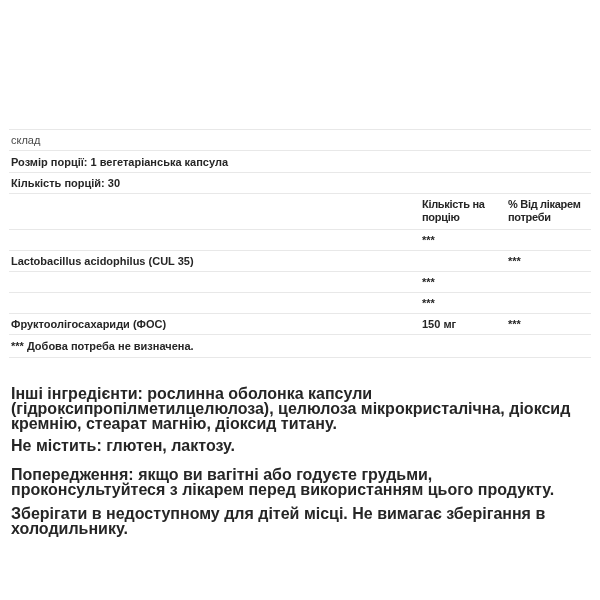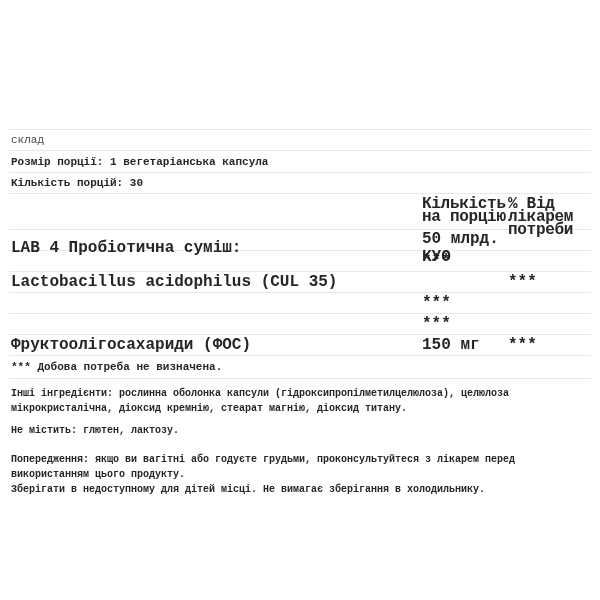--- a/index.html
+++ b/index.html
@@ -3,21 +3,21 @@
 <meta charset="utf-8">
 <style>
   * { margin: 0; padding: 0; box-sizing: border-box; }
   html, body { background: #ffffff; }
   body {
     width: 600px; height: 600px;
     font-family: "Liberation Sans", sans-serif;
     color: #262626;
     overflow: hidden;
   }
-  .page { width: 600px; height: 600px; background: #ffffff; position: relative; font-family: Liberation Mono, monospace; }
+  .page { width: 600px; height: 600px; background: #ffffff; position: relative; }
   .sheet {
     margin: 0 9px;
     padding-top: 0;
     border-top: 1px solid #e8e8e8;
     position: absolute;
     top: 129px; left: 0; right: 0;
     margin-left: 9px; margin-right: 9px;
   }
   .row {
     border-bottom: 1px solid #e8e8e8;
@@ -28,71 +28,66 @@
     color: #262626;
     padding-left: 2px;
   }
   .section-row { height: 21px; font-weight: 400; color: #4a4a4a; }
   .info-row-1 { height: 22px; }
   .info-row-2 { height: 21px; }
   .grid-row {
     border-bottom: 1px solid #e8e8e8;
     display: grid;
     grid-template-columns: 413px 86px 83px;
-    font-size: 16px;
+    font-size: 11px;
     font-weight: 700;
     color: #262626;
     align-items: center;
   }
   .grid-row .c1 { padding-left: 2px; }
   .header-row { height: 36px; align-items: start; }
   .header-row .c2, .header-row .c3 {
     padding-top: 4px;
     line-height: 13px;
     letter-spacing: -0.3px;
   }
   .data-row { height: 21px; }
   .footnote-row { height: 23px; }
   .notes {
     position: absolute;
     top: 378px; left: 9px; right: 9px;
-    font-size: 10px;
+    font-size: 16px;
     font-weight: 700;
     color: #262626;
   }
   .notes p { line-height: 15px; padding-left: 2px; }
   .p-ingredients { margin-top: 8px; }
   .p-freefrom { margin-top: 7px; }
   .p-warning { margin-top: 14px; line-height: 17px; }
-  .p-storage { margin-top: 0; line-height: 17px; }
+  .p-storage { margin-top: 9px; line-height: 17px; }
 </style>
 </head>
 <body>
 
 <div class="page">
 
   <div class="sheet">
 
     <div class="row section-row">склад</div>
 
     <div class="row info-row-1">Розмір порції: 1 вегетаріанська капсула</div>
 
     <div class="row info-row-2">Кількість порцій: 30</div>
 
     <div class="grid-row header-row">
       <div class="c1"></div>
       <div class="c2">Кількість на порцію</div>
       <div class="c3">% Від лікарем потреби</div>
     </div>
 
-    <div class="grid-row data-row">
-      <div class="c1">LAB 4 Пробіотична суміш:</div>
-      <div class="c2">50 млрд. КУО</div>
-      <div class="c3"></div>
-    </div>
 
     <div class="grid-row data-row">
       <div class="c2"></div>
       <div class="c3">***</div>
     </div>
 
     <div class="grid-row data-row">
       <div class="c1">Lactobacillus acidophilus (CUL 35)</div>
       <div class="c2"></div>
       <div class="c3">***</div>

